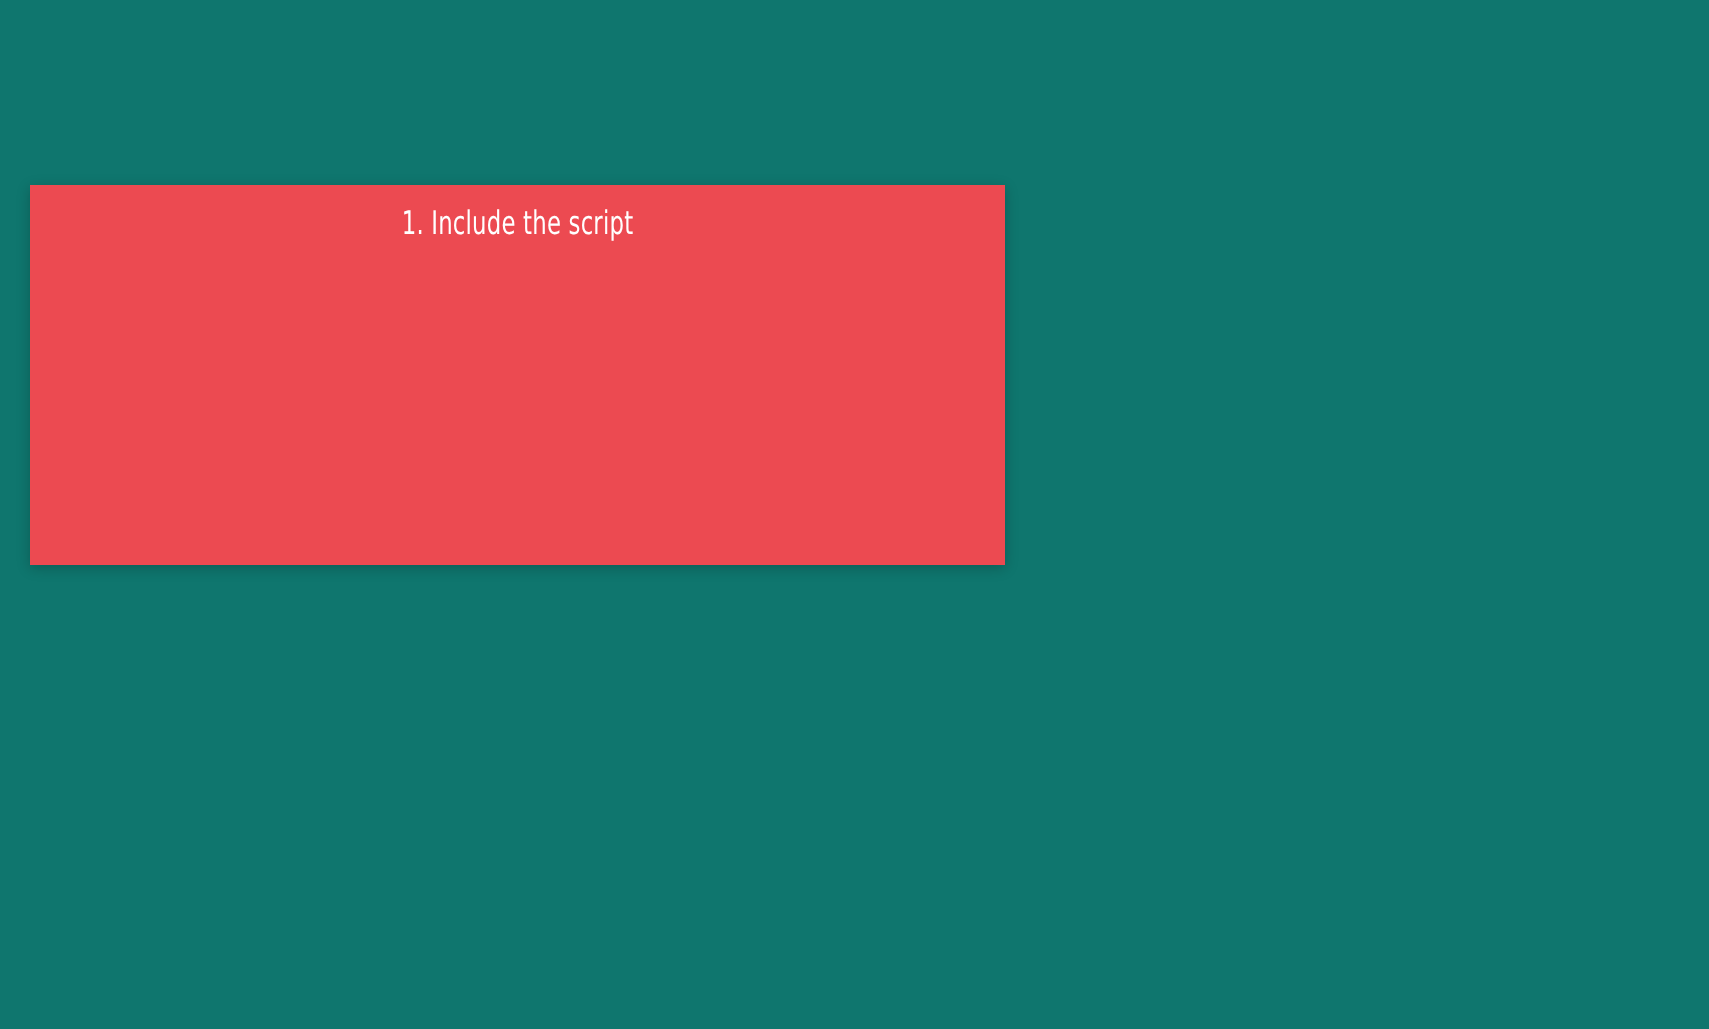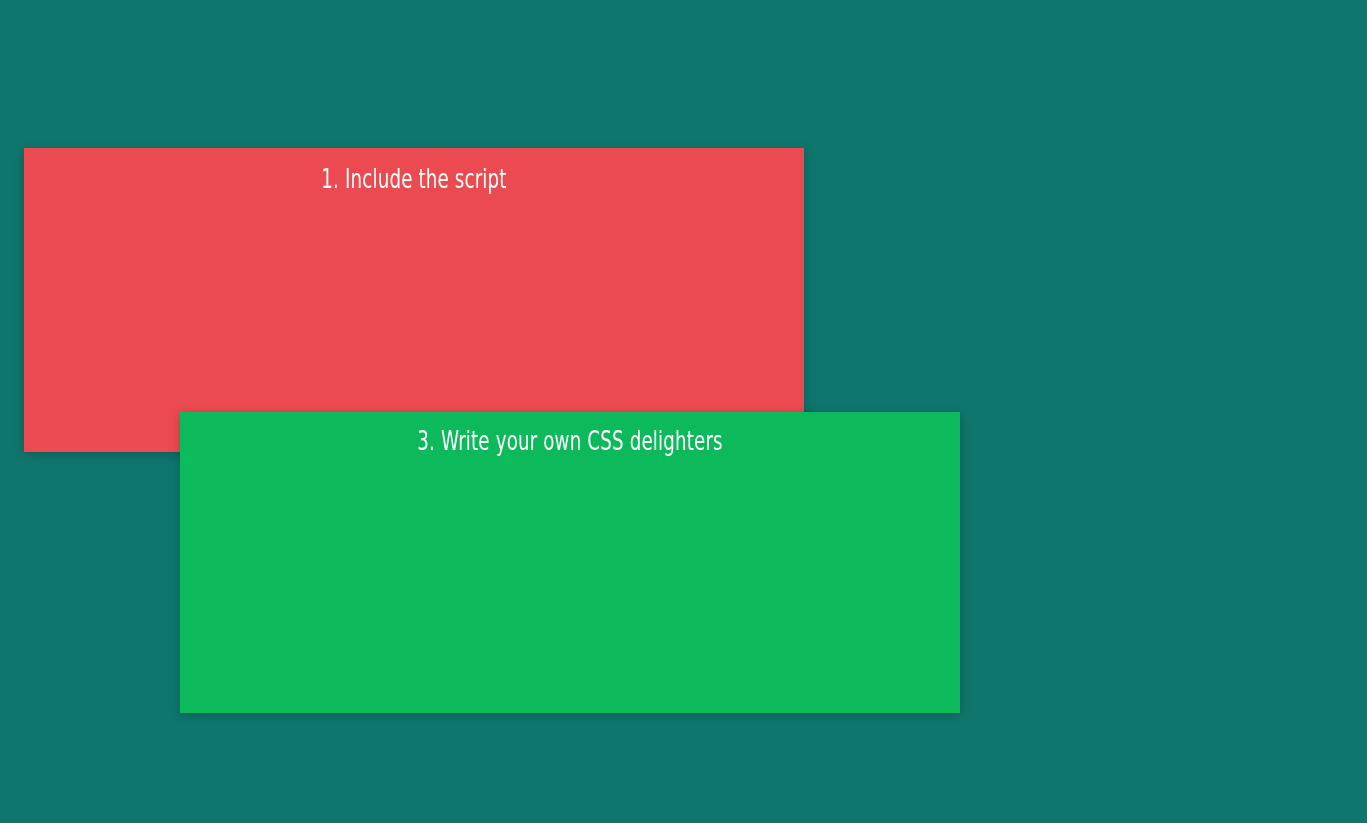--- a/index.html
+++ b/index.html
@@ -73,17 +73,14 @@
 </head>
 <body style="background-color: rgb(255, 255, 255);">
 
 <div id="stage" style="background-color: #0f766e; padding-left: 20px;">
 
   <section class="delighter-card" id="card-1" style="background-color: rgb(236, 74, 81);">
     <span class="card-title" style="color: rgb(255, 255, 255);">1. Include the script</span>
   </section>
 
 
-  <section class="delighter-card" id="card-3" style="background-color: rgb(12, 186, 91);">
-    <span class="card-title" style="color: rgb(255, 255, 255);">3. Write your own CSS delighters</span>
-  </section>
 
 </div>
 
 </body></html>

